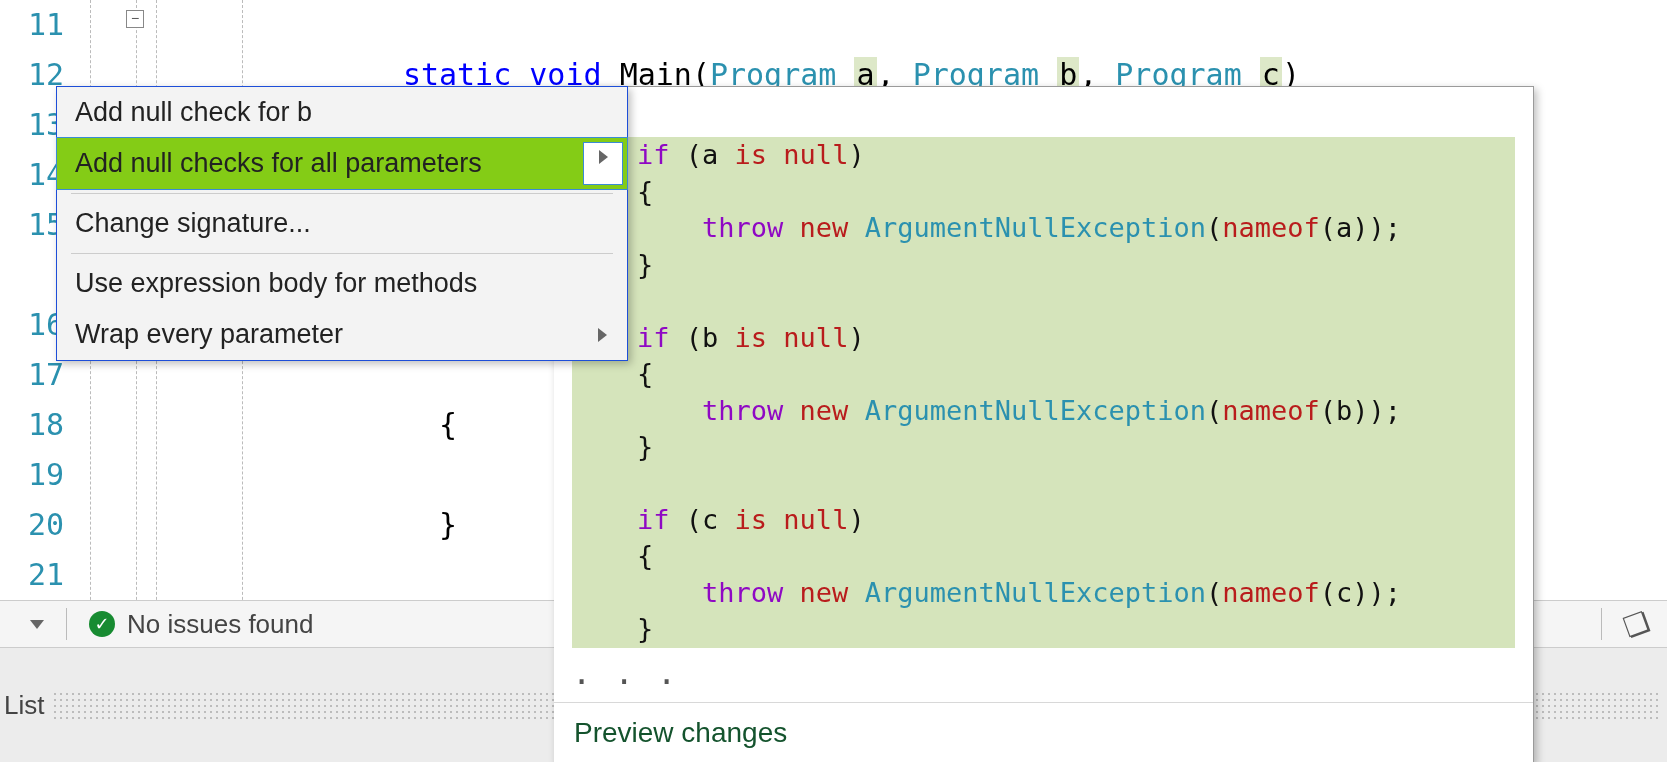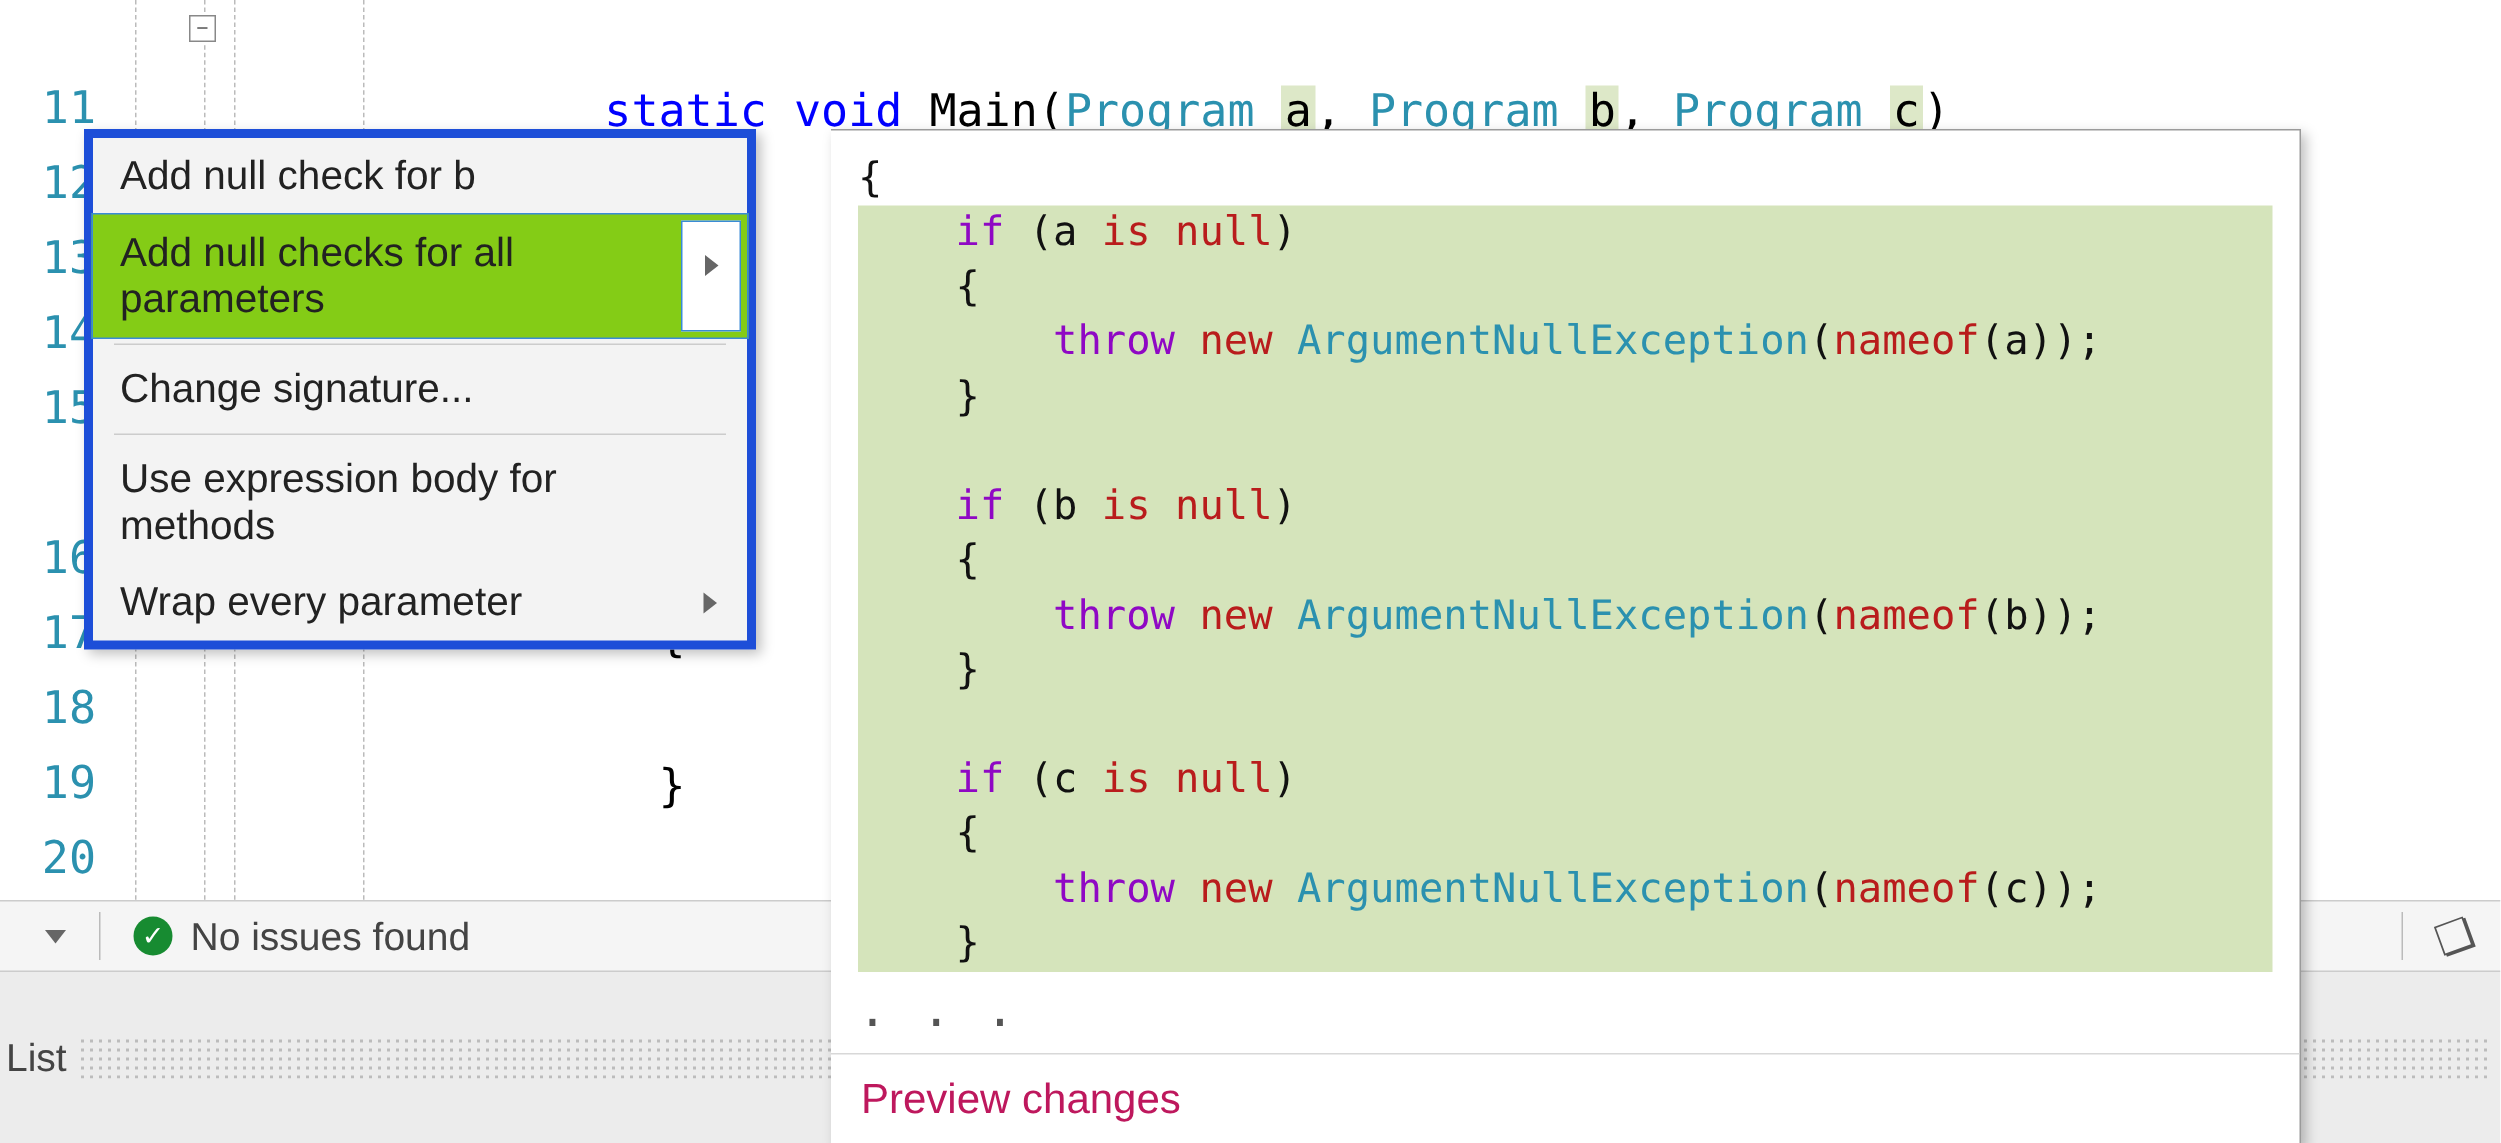--- a/index.html
+++ b/index.html
@@ -21,21 +21,20 @@
     background: #fff;
   }
   .gutter {
     width: 70px;
     padding-right: 6px;
     text-align: right;
     font-family: Consolas, monospace;
     font-size: 30px;
     color: #2B91AF;
     user-select: none;
-    margin-top: 48px;
   }
   .gutter div { height: 50px; line-height: 50px; }
   .outline-col {
     width: 80px;
     position: relative;
   }
   .vline {
     position: absolute;
     top: 0; bottom: 0;
     border-left: 1px dashed #bbb;
@@ -108,23 +107,23 @@
     flex: 1; height: 28px;
     background-image: radial-gradient(#bcbcbc 1px, transparent 1px);
     background-size: 6px 6px;
     margin: 0 8px;
   }
 
   
   .qa-menu {
     position: absolute;
     left: 56px; top: 86px;
-    width: 448px;
+    width: 572px;
     background: #f3f3f3;
-    border: 6px solid #1d4ed8;
+    border: 1px solid #1d4ed8;
     box-shadow: 3px 3px 8px rgba(0,0,0,.25);
     z-index: 20;
     font-size: 27px;
     color: #222;
   }
   .qa-item {
     padding: 10px 18px;
     position: relative;
     cursor: default;
   }
@@ -177,21 +176,21 @@
     background: #D5E4BB;
   }
   .p-kw { color: #b91c1c; }
   .p-flow { color: #8F08C4; margin-top: 12px; }
   .p-type { color: #2B91AF; }
   .preview-footer {
     border-top: 1px solid #d8d8d8;
     padding: 14px 20px;
     font-size: 28px;
   }
-  .preview-footer a { color: #be185d; text-decoration: none; }
+  .preview-footer a { color: #14532d; text-decoration: none; }
   .ellipsis-row { font-size: 32px; color:#555; padding: 6px 0 0 0; letter-spacing: 2px; }
 </style>
 </head>
 <body>
 
 <div class="line11-bg"></div>
 
 <div class="editor">
   <div class="gutter" id="gutter">
       <div>11</div>

